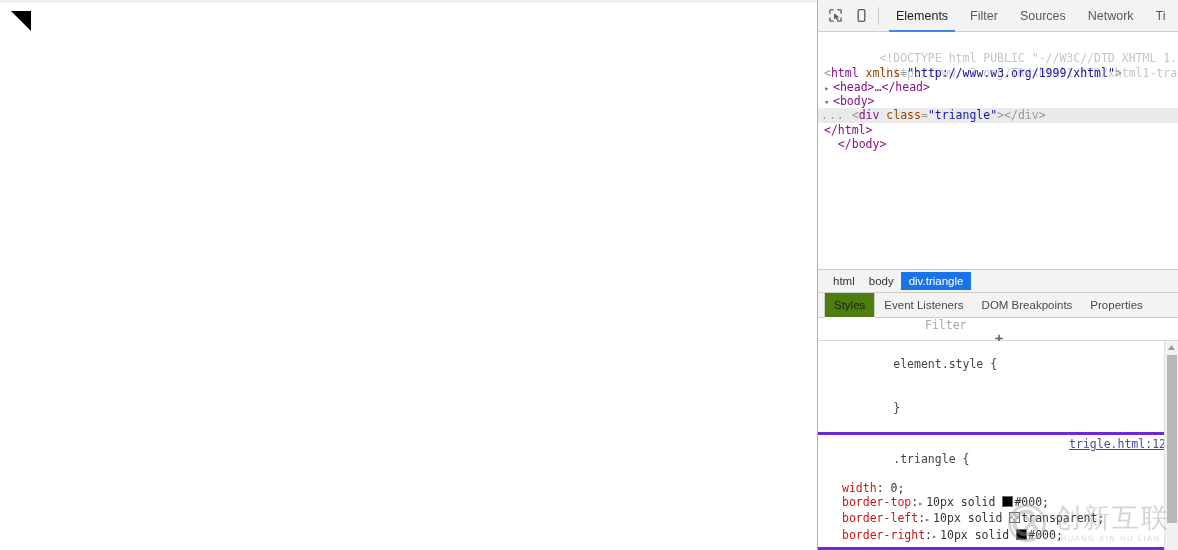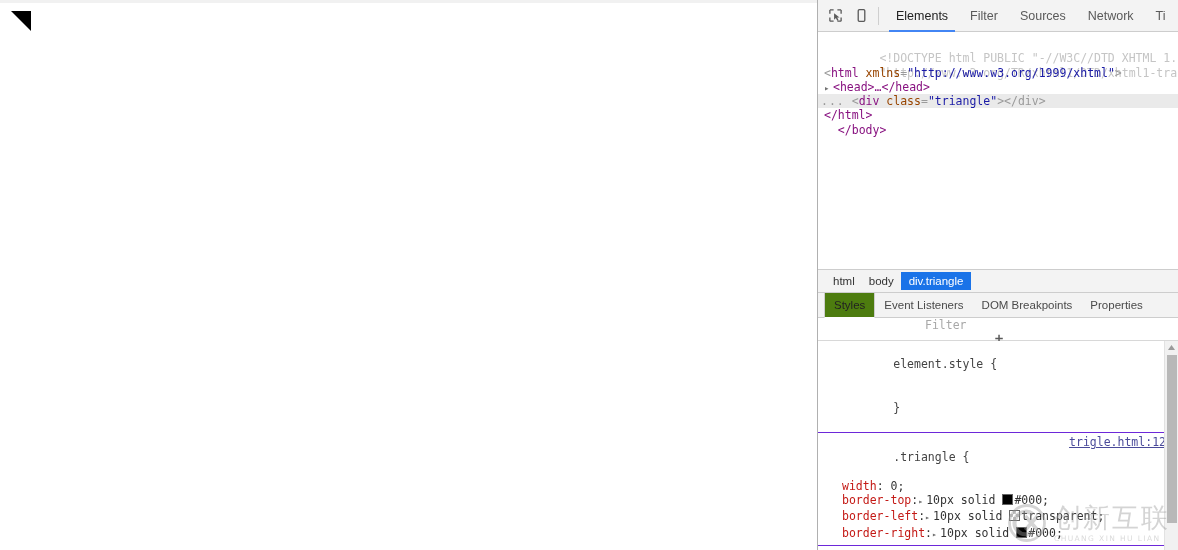--- a/index.html
+++ b/index.html
@@ -246,21 +246,21 @@
     flex: 1;
     position: relative;
     background: #ffffff;
     font-family: "DejaVu Sans Mono", monospace;
     font-size: 11.5px;
     line-height: 14.4px;
     overflow: hidden;
   }
   .css-rule {
     padding: 2px 0 3px 6px;
-    border-bottom: 1px solid #6d28d9;
+    border-bottom: 3px solid #6d28d9;
     position: relative;
   }
   .css-line { white-space: pre; }
   .css-indent { padding-left: 18px; }
   .sel { color: #444; }
   .prop { color: #c41a16; text-align: right; }
   .val { color: #333; }
   .src-link {
     position: absolute;
     right: 12px;
@@ -405,20 +405,21 @@
       </div>
 
       <div class="dom-line">
         <span class="doctype">"http://www.w3.org/TR/xhtml1/DTD/xhtml1-tra</span>
       </div>
 
       <div class="dom-line"><span class="punct">&lt;</span><span class="tagname">html</span><span class="punct"> </span><span class="attrname">xmlns</span><span class="punct">=</span><span class="attrvalue">"http://www.w3.org/1999/xhtml"</span><span class="punct">&gt;</span></div>
 
       <div class="dom-line"><span class="twisty">▸</span><span class="tagname">&lt;head&gt;…&lt;/head&gt;</span></div>
 
+      <div class="dom-line"><span class="twisty">▾</span><span class="tagname">&lt;body&gt;</span></div>
 
       <div class="dom-line selected"><span class="ellipsis-gutter">...</span><span class="punct">    &lt;</span><span class="tagname">div</span><span class="punct"> </span><span class="attrname">class</span><span class="punct">=</span><span class="attrvalue">"triangle"</span><span class="punct">&gt;&lt;/div&gt;</span></div>
 
       <div class="dom-line"><span class="tagname">&lt;/html&gt;</span></div>
 
       <div class="dom-line"><span class="punct">  </span><span class="tagname">&lt;/body&gt;</span></div>
     </div>
 
     <div id="breadcrumb-bar">
       <div class="crumb">

